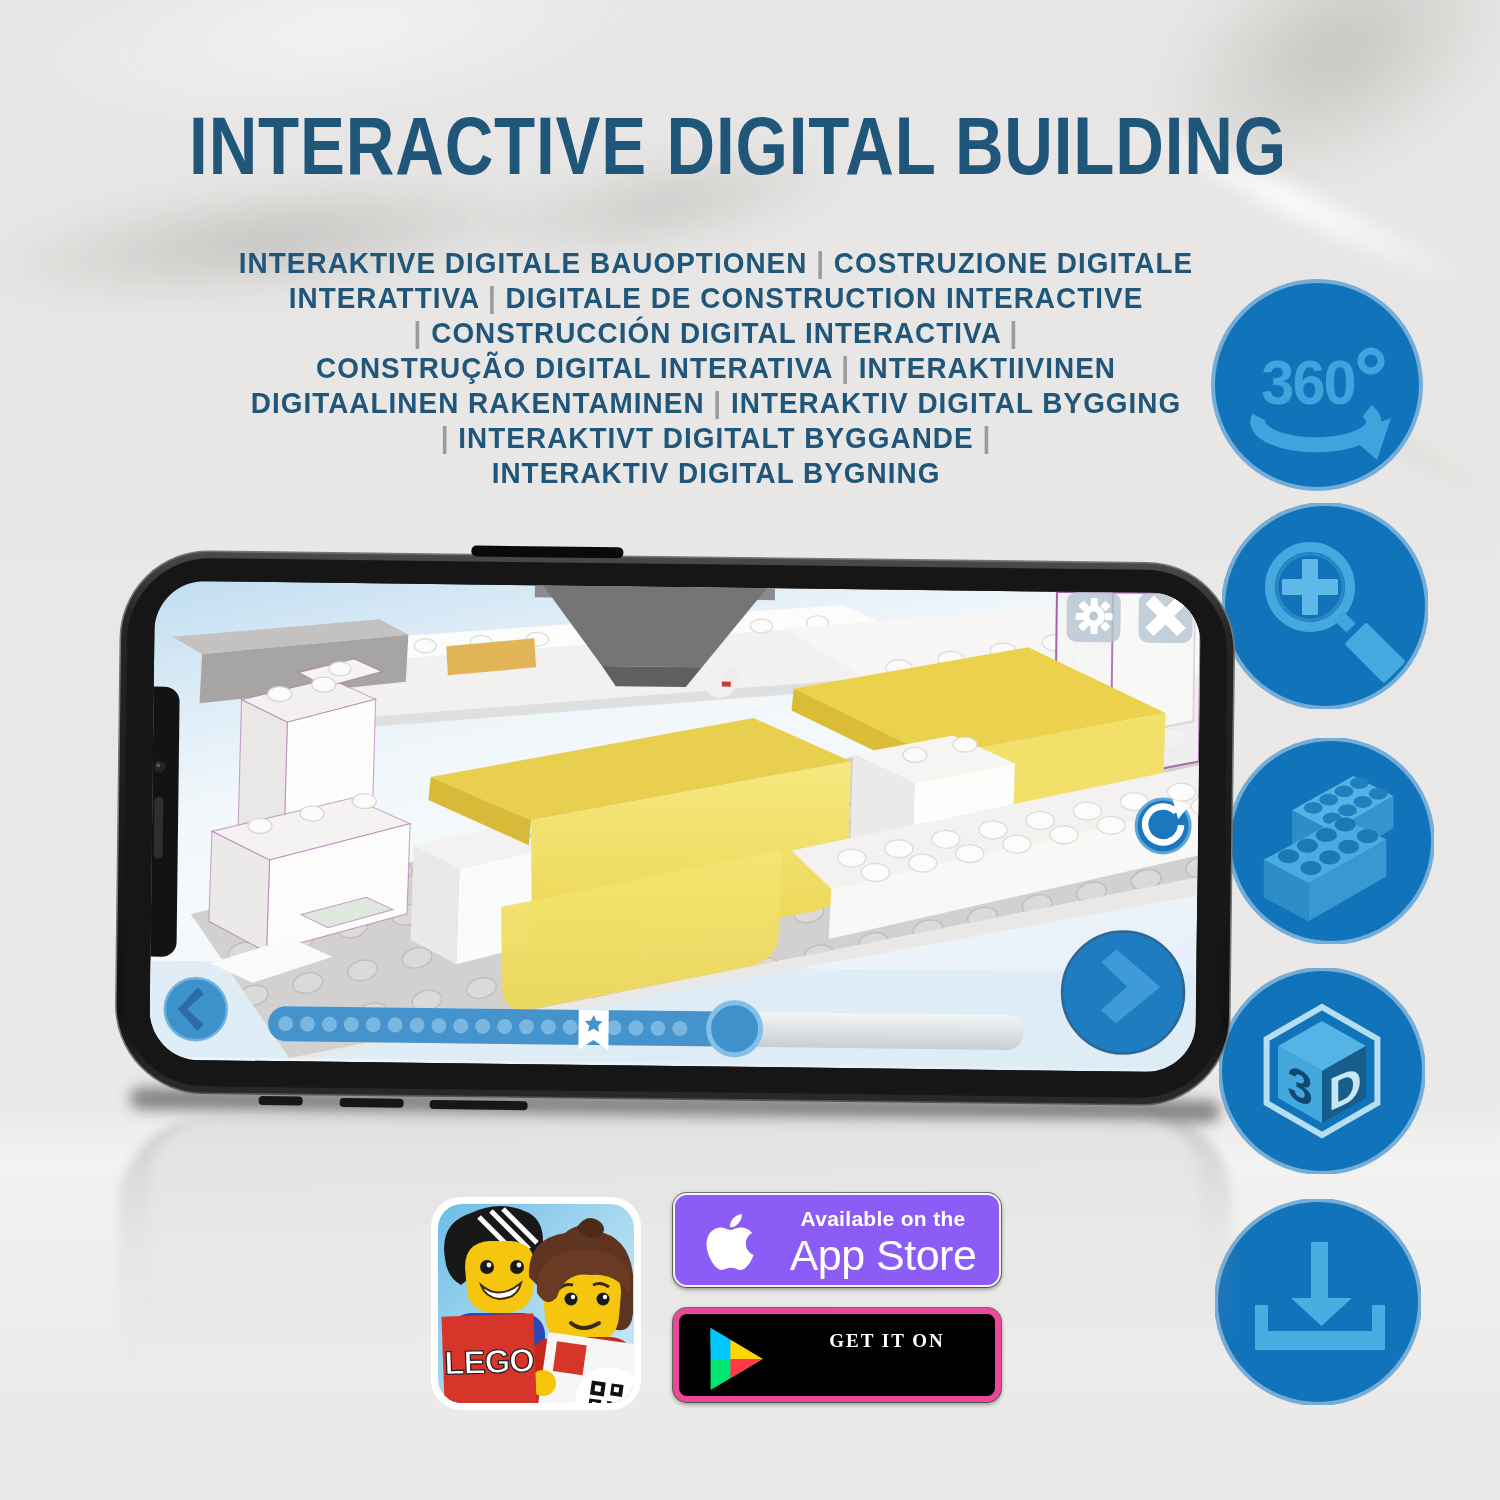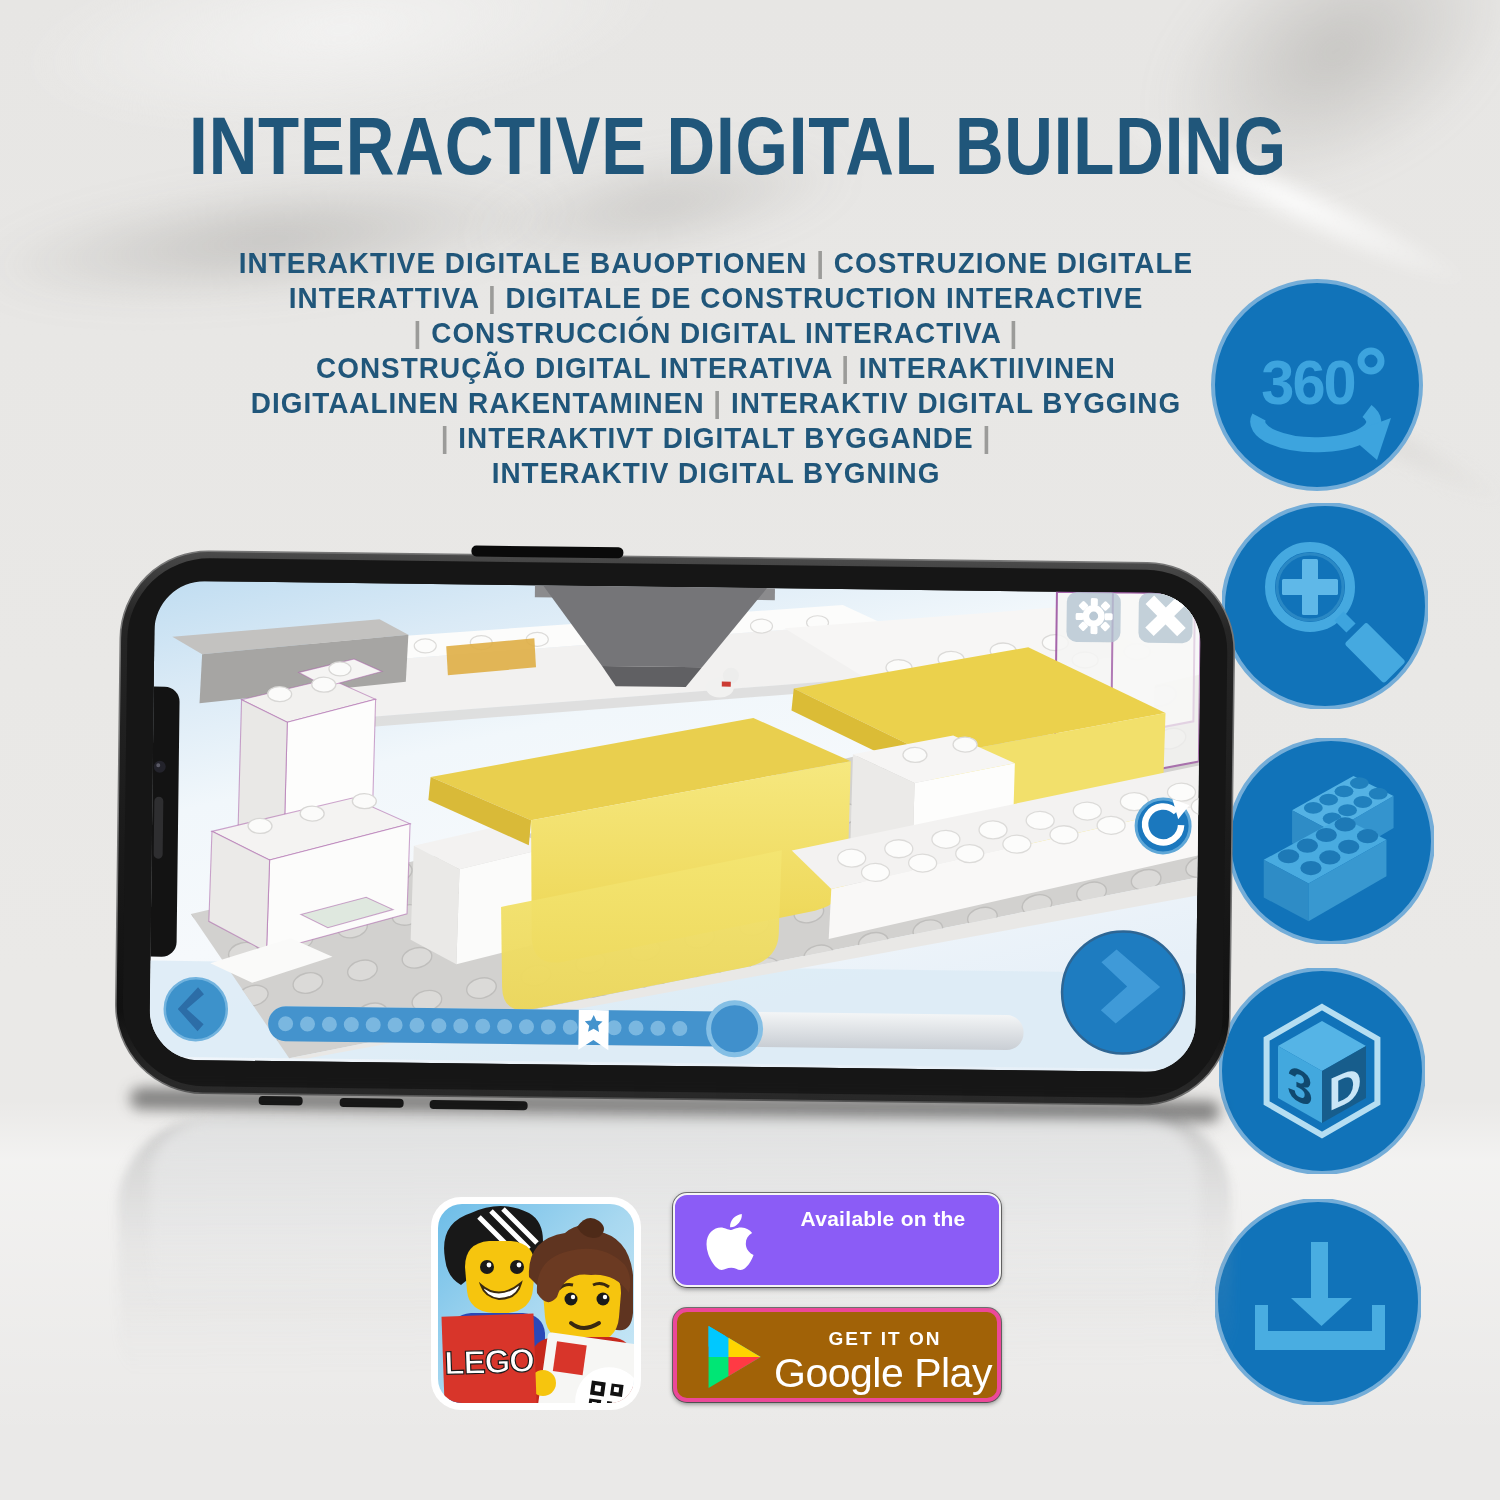--- a/index.html
+++ b/index.html
@@ -577,27 +577,27 @@
   </g>
 </svg>
 
 <div class="abs" style="left:673px;top:1193px;width:328px;height:94px;background:#8b5cf6;
  border-radius:14px;border:2px solid #f5f5f5;box-sizing:border-box;box-shadow:0 2px 5px rgba(0,0,0,0.45), 0 0 0 1px #777;">
 
   <svg class="abs" style="left:30px;top:15px;" width="50" height="64" viewBox="0 0 384 512">
     <path fill="#ffffff" d="M318.7 268.7c-.2-36.7 16.4-64.4 50-84.8-18.8-26.9-47.2-41.7-84.7-44.6-35.5-2.8-74.3 20.7-88.5 20.7-15 0-49.4-19.7-76.4-19.7C63.3 141.2 4 184.8 4 273.5q0 39.3 14.4 81.2c12.8 36.7 59 126.7 107.2 125.2 25.2-.6 43-17.9 75.8-17.9 31.8 0 48.3 17.9 76.4 17.9 48.6-.7 90.4-82.5 102.6-119.3-65.2-30.7-61.7-90-61.7-91.9zm-56.6-164.2c27.3-32.4 24.8-61.9 24-72.5-24.1 1.4-52 16.4-67.9 34.9-17.5 19.8-27.8 44.3-25.6 71.9 26.1 2 49.9-11.4 69.5-34.3z"></path>
   </svg>
   <div class="abs" style="left:100px;top:12px;width:216px;text-align:center;color:#ffffff;font-weight:bold;font-size:21px;letter-spacing:0.3px;white-space:nowrap;">Available on the</div>
+  <div class="abs" style="left:98px;top:36px;width:220px;text-align:center;color:#ffffff;font-size:43px;letter-spacing:-0.5px;white-space:nowrap;">App Store</div>
 </div>
 
-<div class="abs" style="left:673px;top:1308px;width:328px;height:94px;background:#a16207;
- border-radius:14px;border:4px solid #ec4899;box-sizing:border-box;box-shadow:0 2px 5px rgba(0,0,0,0.45), 0 0 0 1px #777;">
+<div class="abs" style="left:673px;top:1308px;width:328px;height:94px;background:#000000;
+ border-radius:14px;border:6px solid #ec4899;box-sizing:border-box;box-shadow:0 2px 5px rgba(0,0,0,0.45), 0 0 0 1px #777;font-family:Liberation Serif, serif;">
 
   <svg class="abs" style="left:28px;top:14px;" width="58" height="62" viewBox="0 0 86 100">
     <polygon points="2,0 86,50 2,50" fill="#00c8ff"></polygon>
     <polygon points="2,100 86,50 2,50" fill="#00e675"></polygon>
     <polygon points="34,19 86,50 34,50" fill="#ffd400"></polygon>
     <polygon points="34,81 86,50 34,50" fill="#ff3a44"></polygon>
     <polygon points="2,0 30,16.7 2,33.4" fill="#00c8ff"></polygon>
   </svg>
   <div class="abs" style="left:100px;top:16px;width:216px;text-align:center;color:#ffffff;font-weight:bold;font-size:19px;letter-spacing:2px;white-space:nowrap;">GET IT ON</div>
-  <div class="abs" style="left:92px;top:38px;width:228px;text-align:center;color:#ffffff;font-size:41px;letter-spacing:-0.5px;white-space:nowrap;">Google Play</div>
 </div>
 
 </body></html>

